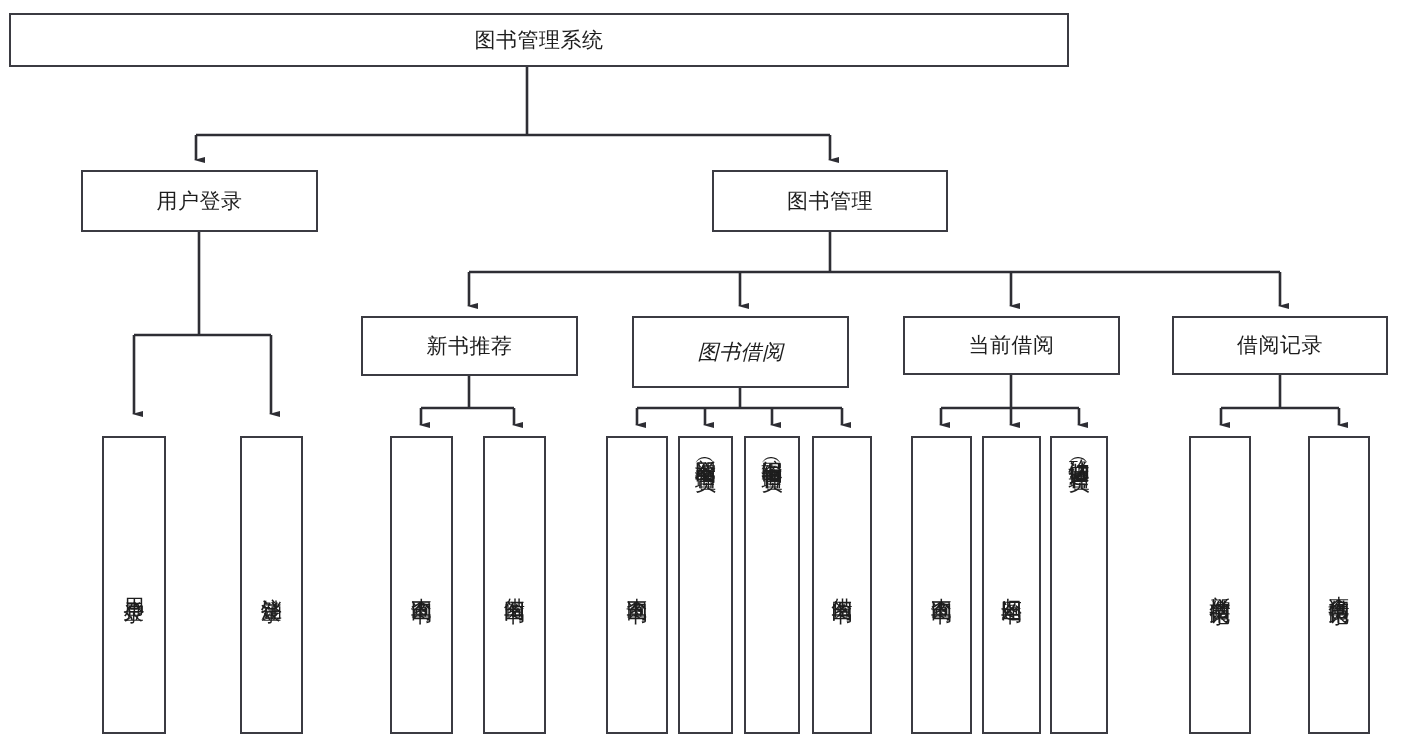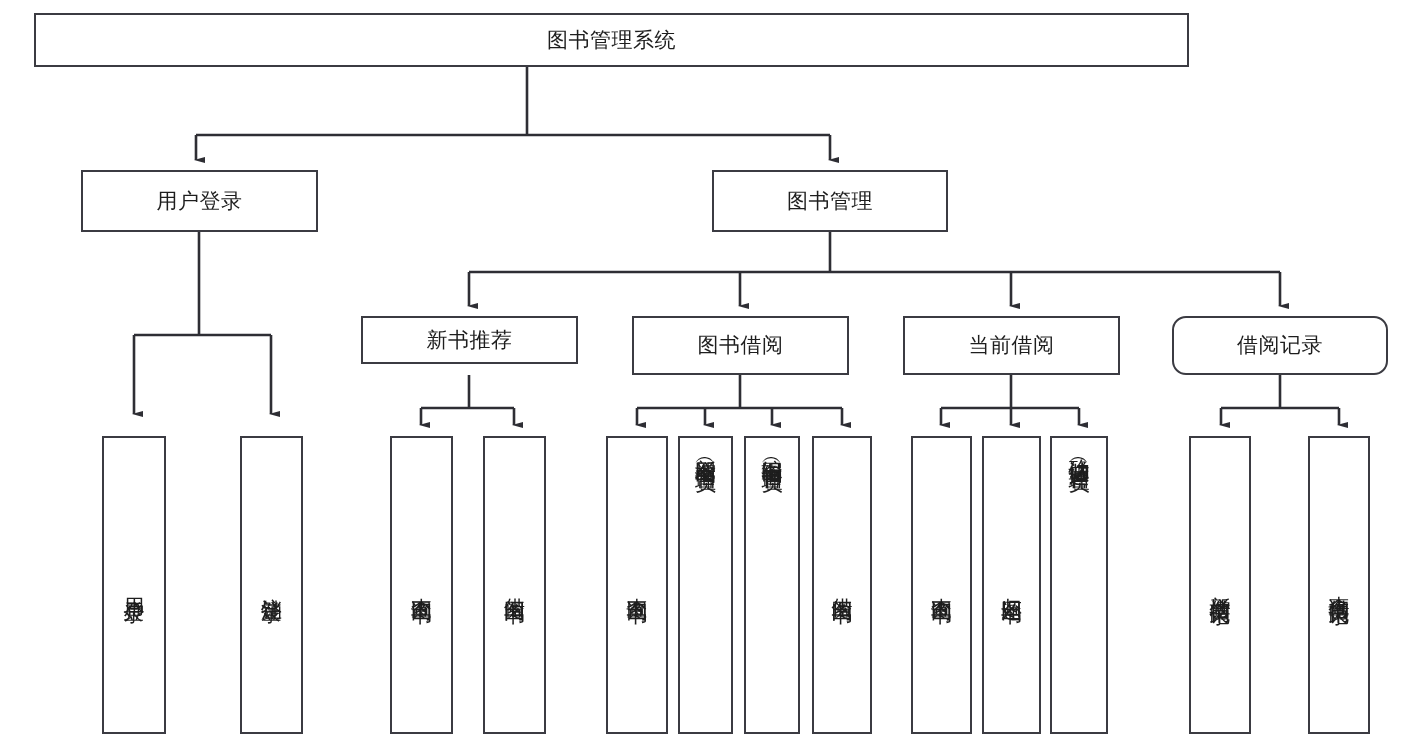--- a/index.html
+++ b/index.html
@@ -113,41 +113,41 @@
       <path d="M1011,408 L1011,425" marker-end="url(#arrow)"></path>
       <path d="M1079,408 L1079,425" marker-end="url(#arrow)"></path>
 
       <path d="M1280,375 L1280,408"></path>
       <path d="M1221,408 L1339,408"></path>
       <path d="M1221,408 L1221,425" marker-end="url(#arrow)"></path>
       <path d="M1339,408 L1339,425" marker-end="url(#arrow)"></path>
     </g>
   </svg>
 
-  <div class="node" style="left:34px; top:13px; width:1155px; height:54px;font-family:Liberation Serif, serif;">
+  <div class="node" style="left:9px; top:13px; width:1060px; height:54px;font-family:Liberation Serif, serif;">
     <span class="node-label">图书管理系统</span>
   </div>
 
   <div class="node" style="left:81px; top:170px; width:237px; height:62px;">
     <span class="node-label">用户登录</span>
   </div>
   <div class="node" style="left:712px; top:170px; width:236px; height:62px;text-align:center;">
     <span class="node-label">图书管理</span>
   </div>
 
-  <div class="node" style="left:361px; top:316px; width:217px; height:48px;">
+  <div class="node" style="left:361px; top:316px; width:217px; height:60px;">
     <span class="node-label">新书推荐</span>
   </div>
-  <div class="node" style="left:632px; top:316px; width:217px; height:59px;">
+  <div class="node" style="left:632px; top:316px; width:217px; height:72px;font-style:italic;">
     <span class="node-label">图书借阅</span>
   </div>
   <div class="node" style="left:903px; top:316px; width:217px; height:59px;align-items:center;">
     <span class="node-label">当前借阅</span>
   </div>
-  <div class="node" style="left:1172px; top:316px; width:216px; height:59px;border-radius:14px;">
+  <div class="node" style="left:1172px; top:316px; width:216px; height:59px;">
     <span class="node-label">借阅记录</span>
   </div>
 
   <div class="node leaf center-v" style="left:102px; top:436px; width:64px; height:298px;">
     <span class="node-label">用户登录</span>
   </div>
   <div class="node leaf center-v" style="left:240px; top:436px; width:63px; height:298px;">
     <span class="node-label">注销登录</span>
   </div>
 

